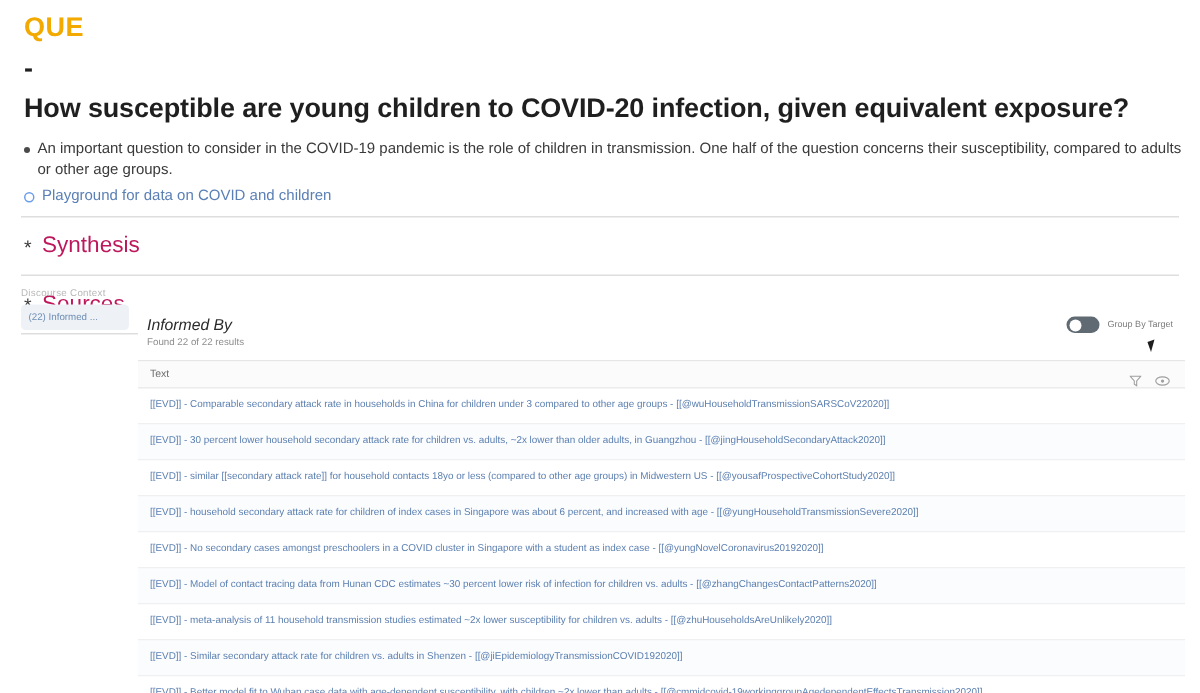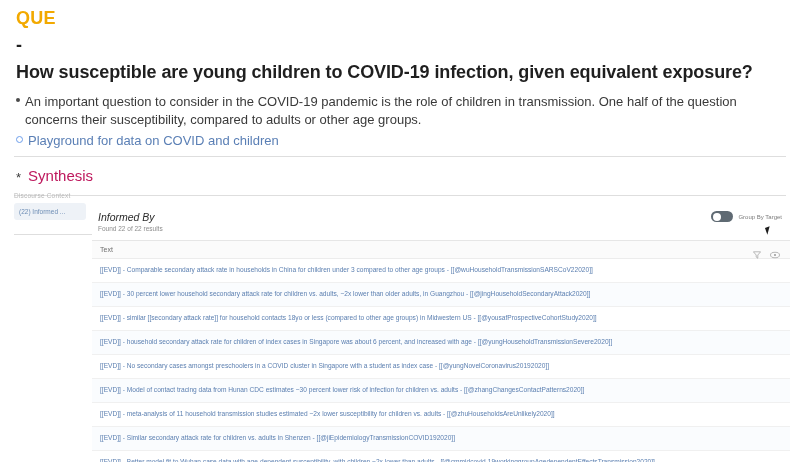--- a/index.html
+++ b/index.html
@@ -63,21 +63,21 @@
     flex: none;
   }
   .bullet-dot.ring {
     background: transparent;
     border: 1.4px solid #6d9eeb;
     width: 5px;
     height: 5px;
     margin-top: 4px;
   }
   .bullet-text {
-    font-size: 13px;
+    font-size: 10px;
     line-height: 1.35;
     color: #3a3a3a;
   }
   .bullet-text.link {
     color: #5a7fb5;
     text-align: right;
   }
 
   .rule {
     height: 1px;
@@ -266,21 +266,21 @@
   }
 </style>
 </head>
 <body>
 
 <div class="page">
 
   <div class="title-row">
     <span class="que-tag">QUE</span>
     <span class="title-text">-</span>
-    <span class="title-text">How susceptible are young children to COVID-19 infection, given equivalent exposure?</span>
+    <span class="title-text">How susceptible are young children to COVID-20 infection, given equivalent exposure?</span>
   </div>
 
   <div class="bullets">
     <div class="bullet-row">
       <div class="bullet-dot"></div>
       <div class="bullet-text">An important question to consider in the COVID-19 pandemic is the role of children in transmission. One half of the question concerns their susceptibility, compared to adults or other age groups.</div>
     </div>
     <div class="bullet-row">
       <div class="bullet-dot ring"></div>
       <div class="bullet-text link">Playground for data on COVID and children</div>

